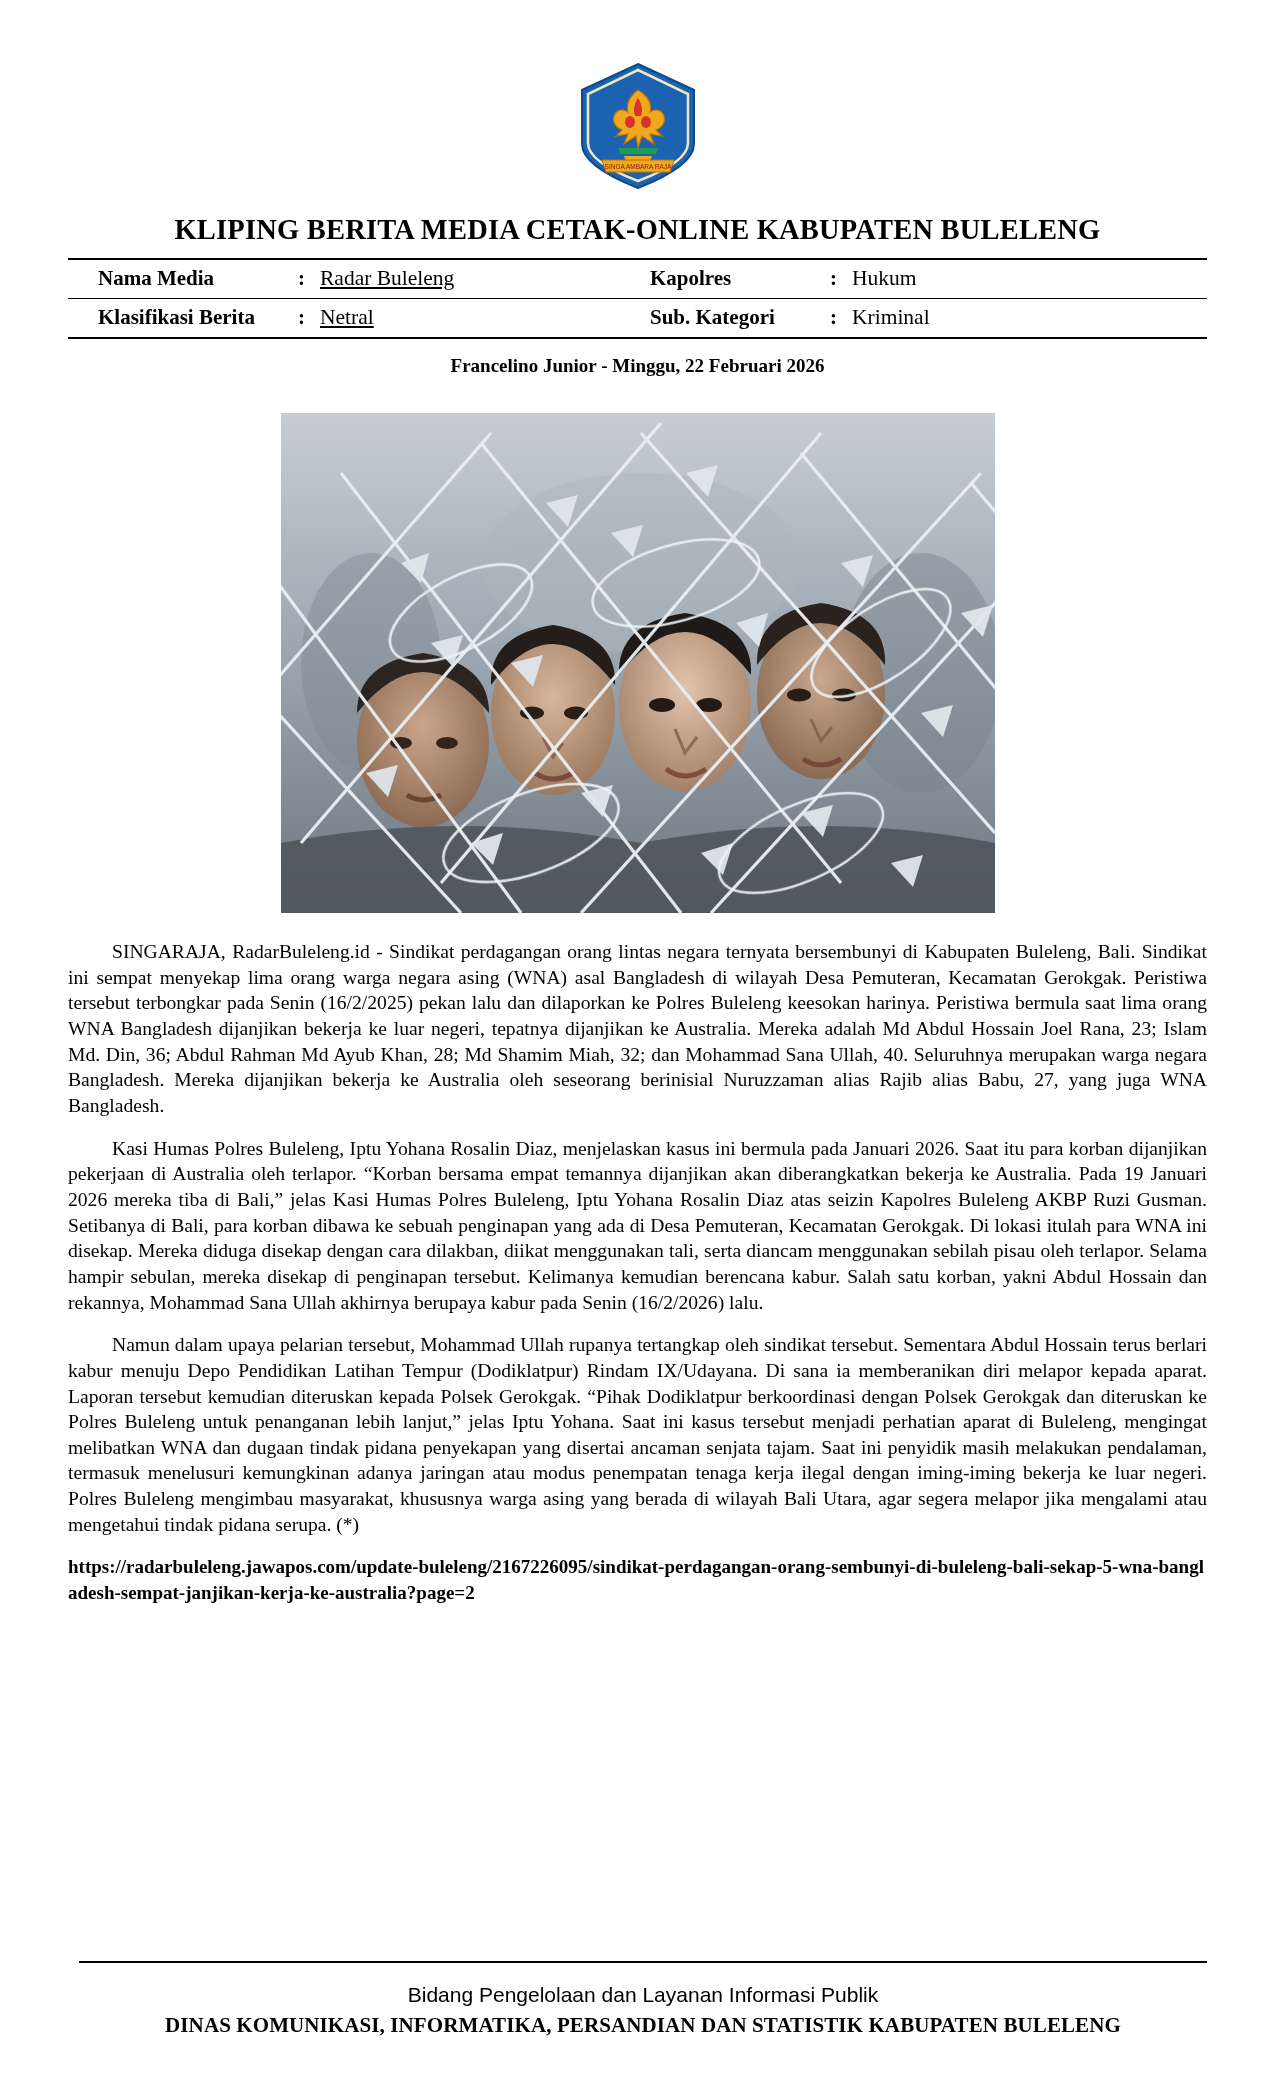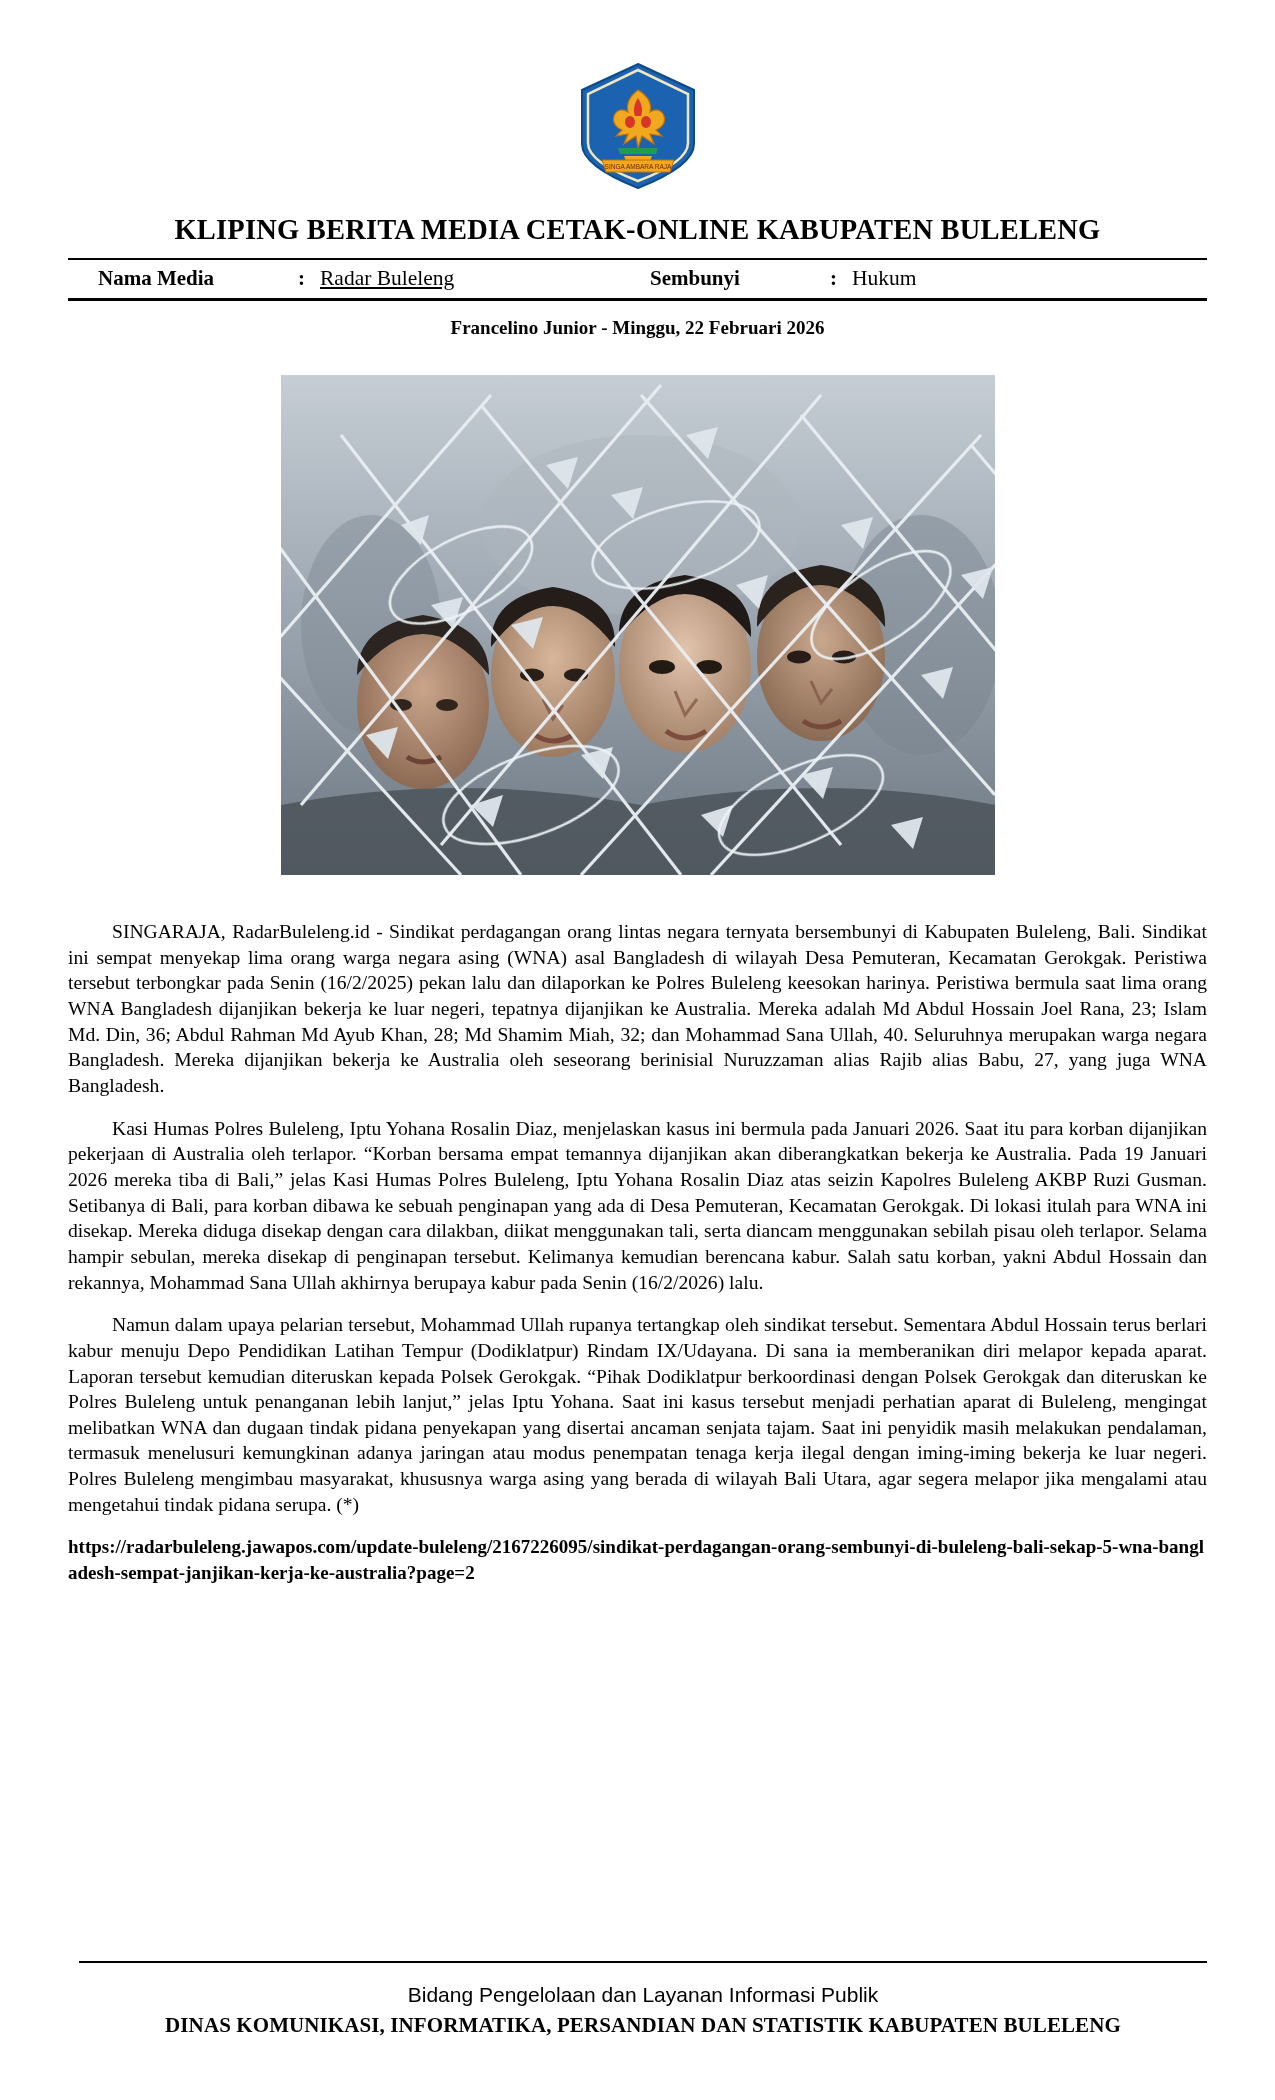--- a/index.html
+++ b/index.html
@@ -113,21 +113,21 @@
   .photo {
     width: 714px;
     height: 500px;
     position: relative;
     overflow: hidden;
     background: #9aa3ad;
   }
 
   
   .body-text {
-    margin-top: 44px;
+    margin-top: 26px;
     font-size: 19.6px;
     line-height: 1.31;
     text-align: justify;
     font-family: "Liberation Serif", serif;
   }
   .body-text p {
     margin: 0 0 17px 0;
     text-indent: 44px;
   }
   .source-url {
@@ -194,29 +194,41 @@
   <div class="doc-title">KLIPING BERITA MEDIA CETAK-ONLINE KABUPATEN BULELENG</div>
 
   <div class="rule"></div>
 
   <table class="meta-table">
     <tbody>
         <tr>
       <td class="meta-label col-a">Nama Media</td>
       <td class="meta-colon col-b">:</td>
       <td class="meta-value col-c">Radar Buleleng</td>
-      <td class="meta-label col-d">Sembunyi</td>
+      <td class="meta-label col-d">Kapolres</td>
       <td class="meta-colon col-e">:</td>
       <td class="meta-value">Hukum</td>
     </tr>
   </tbody>
     </table>
 
   <div class="rule-thin"></div>
 
+  <table class="meta-table">
+    <tbody>
+        <tr>
+      <td class="meta-label col-a">Klasifikasi Berita</td>
+      <td class="meta-colon col-b">:</td>
+      <td class="meta-value col-c">Netral</td>
+      <td class="meta-label col-d">Sub. Kategori</td>
+      <td class="meta-colon col-e">:</td>
+      <td class="meta-value">Kriminal</td>
+    </tr>
+  </tbody>
+    </table>
 
   <div class="rule"></div>
 
   <div class="byline">Francelino Junior - Minggu, 22 Februari 2026</div>
 
   <div class="photo-wrap">
     <div class="photo">
       <svg width="714" height="500" viewBox="0 0 714 500" xmlns="http://www.w3.org/2000/svg">
         <defs>
           <linearGradient id="bgGrad" x1="0" y1="0" x2="0" y2="1">

